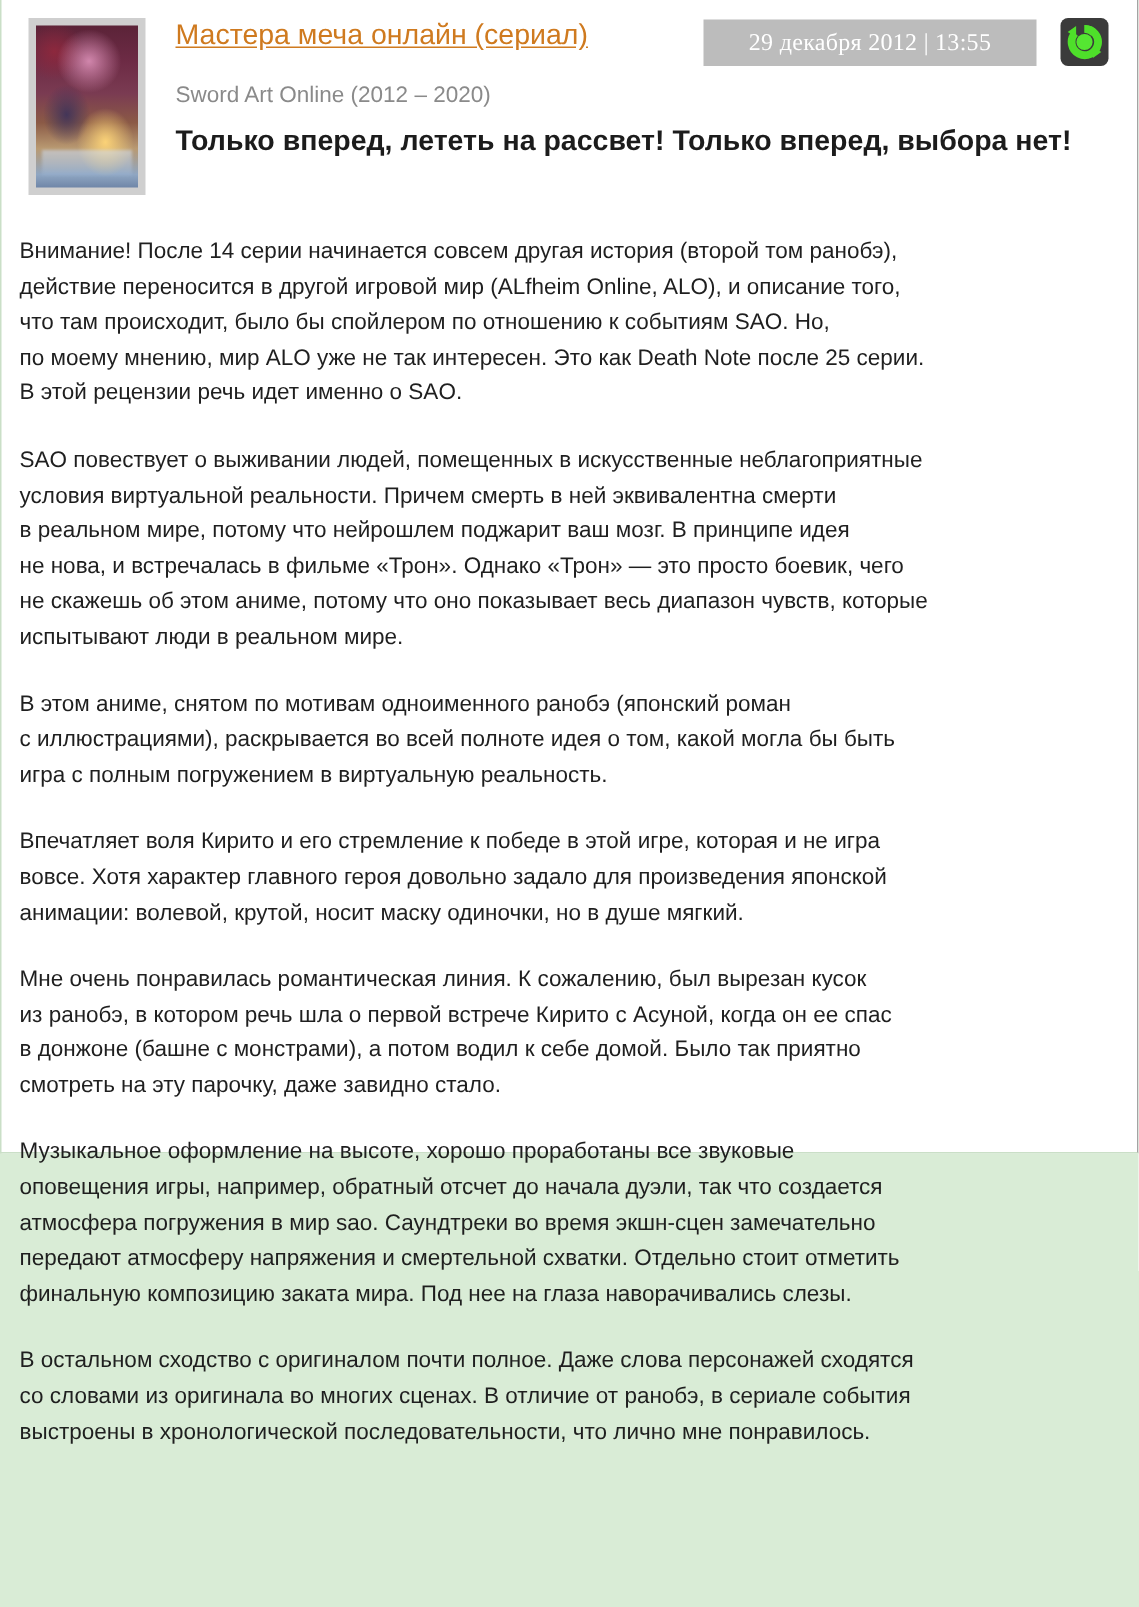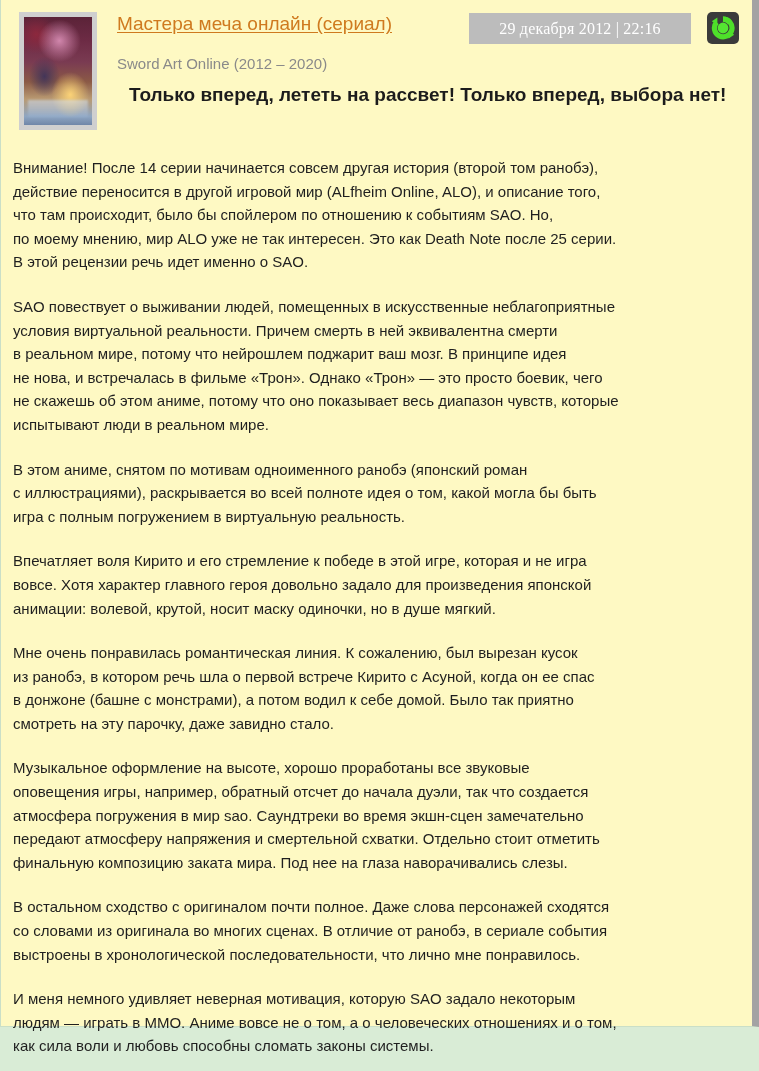--- a/index.html
+++ b/index.html
@@ -10,25 +10,25 @@
     width: 759px;
     height: 1071px;
     background: #d9ecd6;
     font-family: "Liberation Sans", sans-serif;
     color: #222222;
     overflow: hidden;
   }
   #page {
     position: relative;
     width: 759px;
-    height: 1027px;
+    height: 769px;
     box-sizing: border-box;
-    background: #fef9c3;
+    background: #ffffff;
     border-left: 1px solid #cadfc7;
-    border-right: 7px solid #a3a3a3;
+    border-right: 1px solid #a3a3a3;
     border-bottom: 1px solid #cadfc7;
   }
 
   
   .header {
     position: relative;
     height: 150px;
   }
   .poster-frame {
     position: absolute;
@@ -114,21 +114,21 @@
     background: #3b3b3b;
     display: flex;
     align-items: center;
     justify-content: center;
     cursor: pointer;
   }
   .status-icon svg { display: block; }
 
   .tagline {
     position: absolute;
-    left: 128px;
+    left: 116px;
     top: 82px;
     font-size: 19px;
     font-weight: bold;
     line-height: 25px;
     color: #1c1c1c;
     white-space: nowrap;
   }
 
   
   .article {
@@ -157,21 +157,21 @@
 
     <div class="poster-frame">
       <div class="poster-img"></div>
     </div>
 
     <div class="title-block">
       <a class="series-title">Мастера меча онлайн (сериал)</a>
       <div class="series-subtitle">Sword Art Online (2012 – 2020)</div>
     </div>
 
-    <div class="date-badge">29 декабря 2012 | 22:16</div>
+    <div class="date-badge">29 декабря 2012 | 13:55</div>
 
     <div class="status-icon">
       <svg width="24" height="24" viewBox="0 0 24 24" aria-hidden="true">
         <path d="M12 3.2 A8.8 8.8 0 1 1 5.6 6.2" fill="none" stroke="#4ee02a" stroke-width="5.2" stroke-linecap="butt"></path>
         <path d="M12 3.2 A8.8 8.8 0 0 1 18.4 6.2" fill="none" stroke="#4ee02a" stroke-width="5.2"></path>
         <polygon points="6.4,1.4 6.4,9.2 0.8,5.3" fill="#4ee02a"></polygon>
         <polygon points="17.6,22.6 17.6,14.8 23.2,18.7" fill="#4ee02a"></polygon>
         <circle cx="12" cy="12" r="5.4" fill="#55e632"></circle>
       </svg>
     </div>
@@ -203,19 +203,16 @@
 в донжоне (башне с монстрами), а потом водил к себе домой. Было так приятно
 смотреть на эту парочку, даже завидно стало.</p>
     <p>Музыкальное оформление на высоте, хорошо проработаны все звуковые
 оповещения игры, например, обратный отсчет до начала дуэли, так что создается
 атмосфера погружения в мир sao. Саундтреки во время экшн-сцен замечательно
 передают атмосферу напряжения и смертельной схватки. Отдельно стоит отметить
 финальную композицию заката мира. Под нее на глаза наворачивались слезы.</p>
     <p>В остальном сходство с оригиналом почти полное. Даже слова персонажей сходятся
 со словами из оригинала во многих сценах. В отличие от ранобэ, в сериале события
 выстроены в хронологической последовательности, что лично мне понравилось.</p>
-    <p>И меня немного удивляет неверная мотивация, которую SAO задало некоторым
-людям — играть в ММО. Аниме вовсе не о том, а о человеческих отношениях и о том,
-как сила воли и любовь способны сломать законы системы.</p>
 
   </div>
 
 </div>
 
 </body></html>

